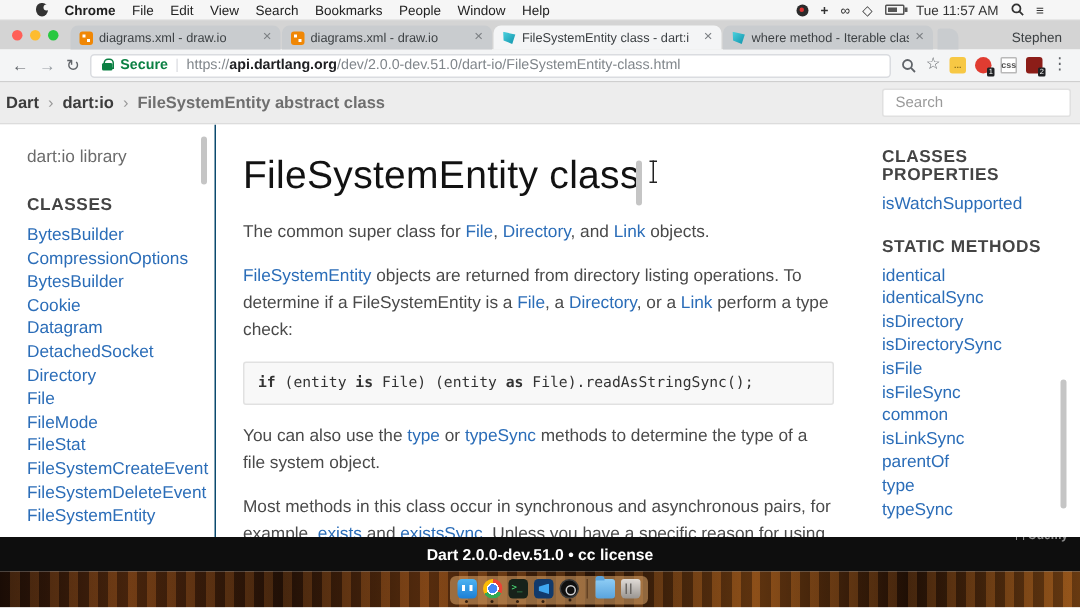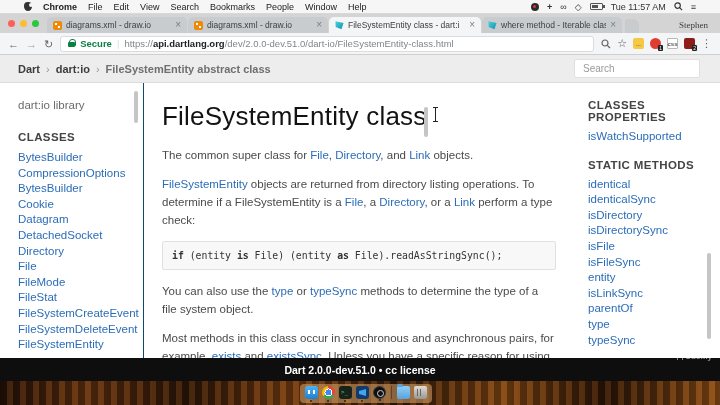--- a/index.html
+++ b/index.html
@@ -33,21 +33,21 @@
     margin-right:1px; overflow:hidden; flex-shrink:1; }
   .tab.active { background:#f4f5f6; z-index:2; width:152px; }
   .tab-title { flex:1; white-space:nowrap; overflow:hidden; }
   .tab-close { color:#7b7f83; font-size:10px; line-height:10px; }
   .favicon { width:9px; height:9px; flex-shrink:0; }
   .drawio-icon { background:#f08705; border-radius:2px; position:relative; }
   .drawio-icon::after { content:""; position:absolute; left:2px; top:2px; width:5px; height:5px;
     background:linear-gradient(#fff,#fff) left top/2px 2px no-repeat, linear-gradient(#fff,#fff) right bottom/2px 2px no-repeat; }
   .dart-icon { background:linear-gradient(135deg,#4fd4e0,#0b8fa8); clip-path:polygon(5% 8%, 95% 28%, 72% 98%, 8% 72%); }
   .newtab { width:14px; height:14px; background:#c9cccf; border-radius:2px 6px 0 0; margin-left:2px; }
-  .profile-name { margin-left:auto; font-size:9px; color:#3c4043; padding:0 6px 3px 0;font-family:Liberation Serif, serif; }
+  .profile-name { margin-left:auto; font-size:9px; color:#3c4043; padding:0 6px 3px 0; }
 
   
   .toolbar { height:22px; background:#f4f5f6; border-bottom:1px solid #cfcfcf;
     display:flex; align-items:center; padding:0 8px; gap:7px; }
   .nav-ico { font-size:11px; color:#5f6368; line-height:12px; }
   .nav-ico.fwd { color:#9aa0a6; }
   .omnibox { flex:1; display:flex; align-items:center; gap:5px; background:#fff; border:1px solid #dadce0;
     border-radius:3px; height:16px; padding:0 7px; font-size:9.5px; overflow:hidden; white-space:nowrap; }
   .lock { width:7px; height:9px; position:relative; }
   .lock::before { content:""; position:absolute; left:1px; top:0; width:5px; height:5px; border:1px solid #0b8043; border-radius:3px 3px 0 0; }
@@ -62,21 +62,21 @@
     display:flex; align-items:center; justify-content:center; }
   .ext-yellow { background:#f7c844; color:#8a6d1a; font-weight:bold; }
   .ext-red1 { background:#e03c31; border-radius:50%; }
   .ext-css { background:#fff; border:1px solid #b9b9b9; color:#555; font-weight:bold; border-radius:1px; }
   .ext-red2 { background:#8c1d18; }
   .badge { position:absolute; right:-2px; bottom:-2px; background:#202124; color:#fff; font-size:5px;
     padding:0 1px; border-radius:1px; line-height:6px; }
 
   
   .siteheader { height:28px; background:#ededed; border-bottom:1px solid #dcdcdc;
-    display:flex; align-items:center; padding:0 18px; font-size:11px; }
+    display:flex; align-items:center; padding:0 4px; font-size:11px; }
   .crumb-strong { color:#3c3c3c; font-weight:bold; }
   .crumb-sep { color:#999; margin:0 6px; }
   .crumb-last { color:#6f6f6f;font-weight:bold; }
   .search-input { margin-left:auto; margin-right:2px; width:126px; height:19px; background:#fff;
     border:1px solid #e0e0e0; border-radius:2px; font-size:10px; padding:0 8px; color:#333;
     font-family:"Liberation Sans",sans-serif; }
   .search-input::placeholder { color:#9a9a9a; }
 
   
   .site { position:relative; display:flex; height:275px; background:#fff; overflow:hidden; }
@@ -287,21 +287,21 @@
         </div>
       <div class="gap"></div>
       <div class="side-head">STATIC METHODS</div>
       <div>
           <a class="side-link">identical</a>
           <a class="side-link">identicalSync</a>
           <a class="side-link">isDirectory</a>
           <a class="side-link">isDirectorySync</a>
           <a class="side-link">isFile</a>
           <a class="side-link">isFileSync</a>
-          <a class="side-link">entity</a>
+          <a class="side-link">common</a>
           <a class="side-link">isLinkSync</a>
           <a class="side-link">parentOf</a>
           <a class="side-link">type</a>
           <a class="side-link">typeSync</a>
         </div>
     </div>
 
     <span class="sb sb-left"></span>
     <span class="sb sb-main"></span>
     <span class="sb sb-win"></span>

